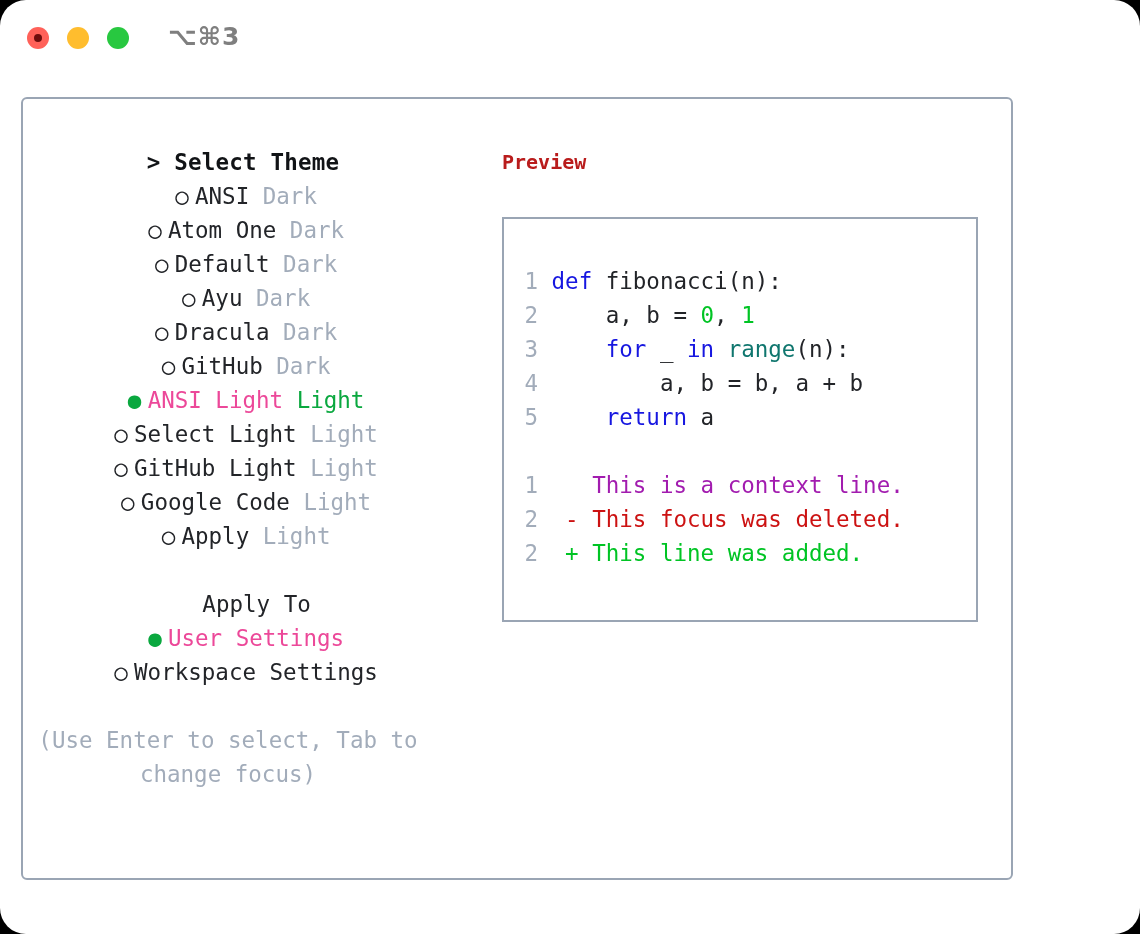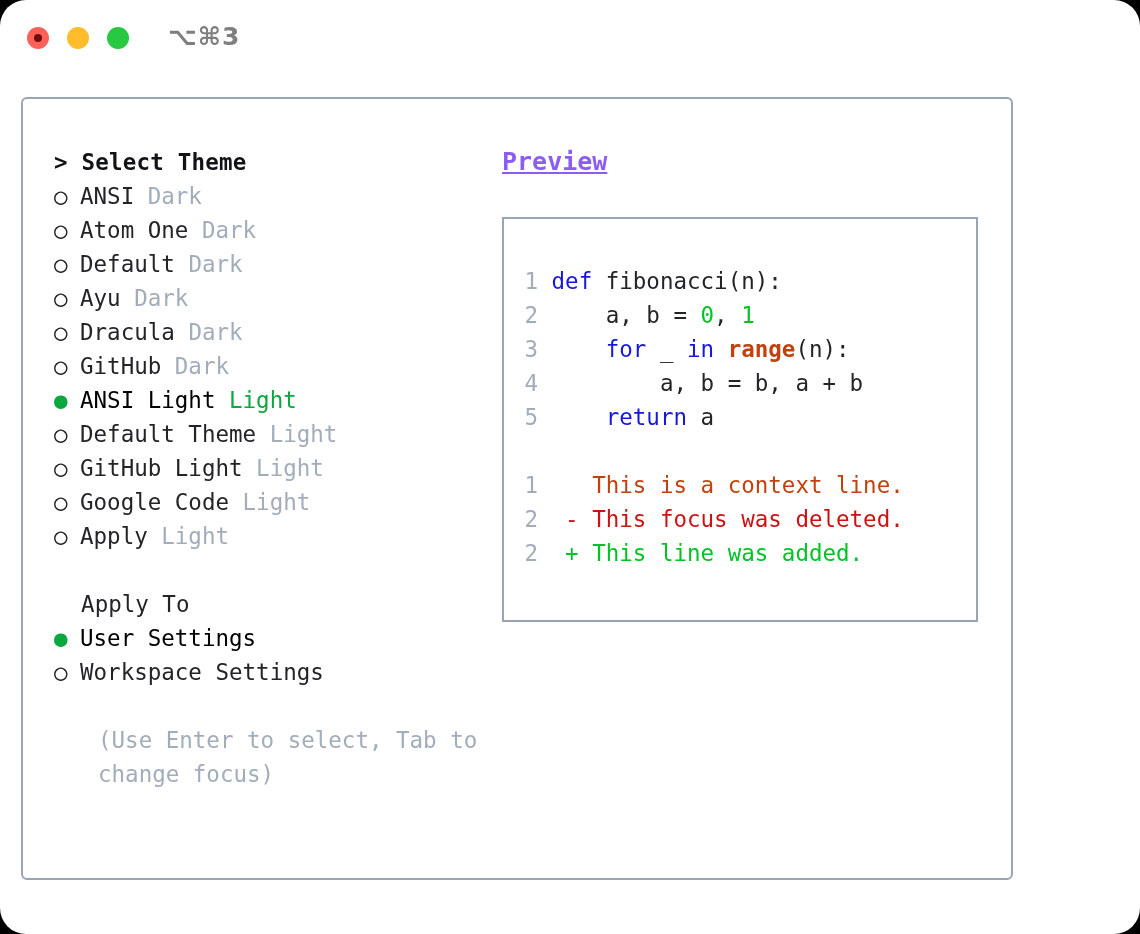--- a/index.html
+++ b/index.html
@@ -72,68 +72,67 @@
     height: 783px;
     border: 2px solid #9aa5b4;
     border-radius: 6px;
     box-sizing: border-box;
     background: #ffffff;
   }
 
   
   #left-col {
     position: absolute;
-    left: 31px;
+    left: 0;
     top: 46px;
     width: 440px;
+    text-align: center;
   }
   .row {
     height: 34px;
     line-height: 34px;
     font-size: 22.5px;
     white-space: pre;
     color: #222428;
   }
   .hdr {
     font-weight: bold;
     color: #111316;
     letter-spacing: 0.2px;
   }
   .bullet {
     display: inline-block;
     width: 26px;
     color: #222428;
   }
   .bullet.sel { color: #0aa83f; }
-  .row.sel .name { color: #000000; margin-top: 37px; }
+  .row.sel .name { color: #ec4899; margin-top: 37px; }
   .row.sel .kind { color: #0aa83f; }
   .kind { color: #a2acba; }
   .spacer-row { height: 34px; }
   #hint {
     margin-top: 34px;
     font-size: 22.5px;
     line-height: 34px;
     color: #a2acba;
     width: 410px;
-    margin-left: 44px;
   }
 
   
   #right-col {
     position: absolute;
     left: 479px;
     top: 46px;
     width: 480px;
   }
   #preview-title {
-    font-size: 25px;
+    font-size: 20px;
     font-weight: bold;
     line-height: 34px;
-    color: #8b5cf6;
-    text-decoration: underline;
+    color: #b91c1c;
   }
   #preview-box {
     margin-top: 38px;
     width: 476px;
     height: 405px;
     border: 2px solid #9aa5b4;
     box-sizing: border-box;
     background: #ffffff;
     position: relative;
   }
@@ -149,24 +148,24 @@
     white-space: pre;
     color: #222428;
   }
   .gut {
     display: inline-block;
     width: 26px;
     text-align: right;
     color: #a2acba;
   }
   .kw   { color: #1717e0; }
-  .fn   { color: #c2410c; font-weight: bold; }
+  .fn   { color: #0f766e; }
   .num  { color: #00c424; }
   .plain{ color: #222428; text-align: right; }
-  .ctx  { color: #c2410c; }
+  .ctx  { color: #a21caf; }
   .del  { color: #cc1212; }
   .add  { color: #00c424; }
   .gap  { height: 34px; }
 </style>
 </head>
 <body>
 
 <div id="window">
 
   <div id="titlebar">
@@ -182,21 +181,21 @@
     <div id="left-col">
       <div class="row hdr">&gt; Select Theme</div>
       <div id="theme-rows">
           <div class="row"><span class="bullet">○</span><span class="name">ANSI</span> <span class="kind">Dark</span></div>
           <div class="row"><span class="bullet">○</span><span class="name">Atom One</span> <span class="kind">Dark</span></div>
           <div class="row"><span class="bullet">○</span><span class="name">Default</span> <span class="kind">Dark</span></div>
           <div class="row"><span class="bullet">○</span><span class="name">Ayu</span> <span class="kind">Dark</span></div>
           <div class="row"><span class="bullet">○</span><span class="name">Dracula</span> <span class="kind">Dark</span></div>
           <div class="row"><span class="bullet">○</span><span class="name">GitHub</span> <span class="kind">Dark</span></div>
           <div class="row sel"><span class="bullet sel">●</span><span class="name">ANSI Light</span> <span class="kind">Light</span></div>
-          <div class="row"><span class="bullet">○</span><span class="name">Default Theme</span> <span class="kind">Light</span></div>
+          <div class="row"><span class="bullet">○</span><span class="name">Select Light</span> <span class="kind">Light</span></div>
           <div class="row"><span class="bullet">○</span><span class="name">GitHub Light</span> <span class="kind">Light</span></div>
           <div class="row"><span class="bullet">○</span><span class="name">Google Code</span> <span class="kind">Light</span></div>
           <div class="row"><span class="bullet">○</span><span class="name">Apply</span> <span class="kind">Light</span></div>
         </div>
       <div class="spacer-row"></div>
       <div class="row">  Apply To</div>
       <div id="apply-rows">
           <div class="row sel"><span class="bullet sel">●</span><span class="name">User Settings</span></div>
           <div class="row"><span class="bullet">○</span><span class="name">Workspace Settings</span></div>
         </div>

